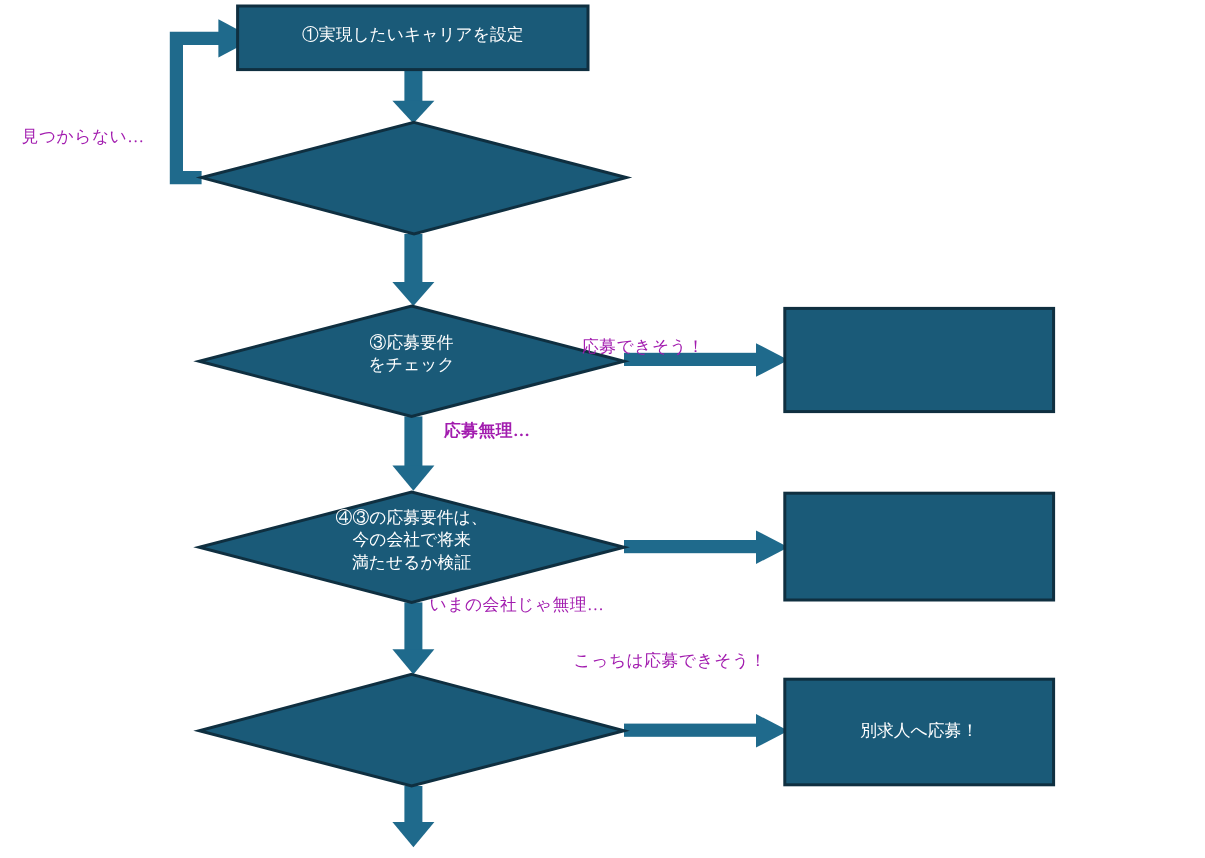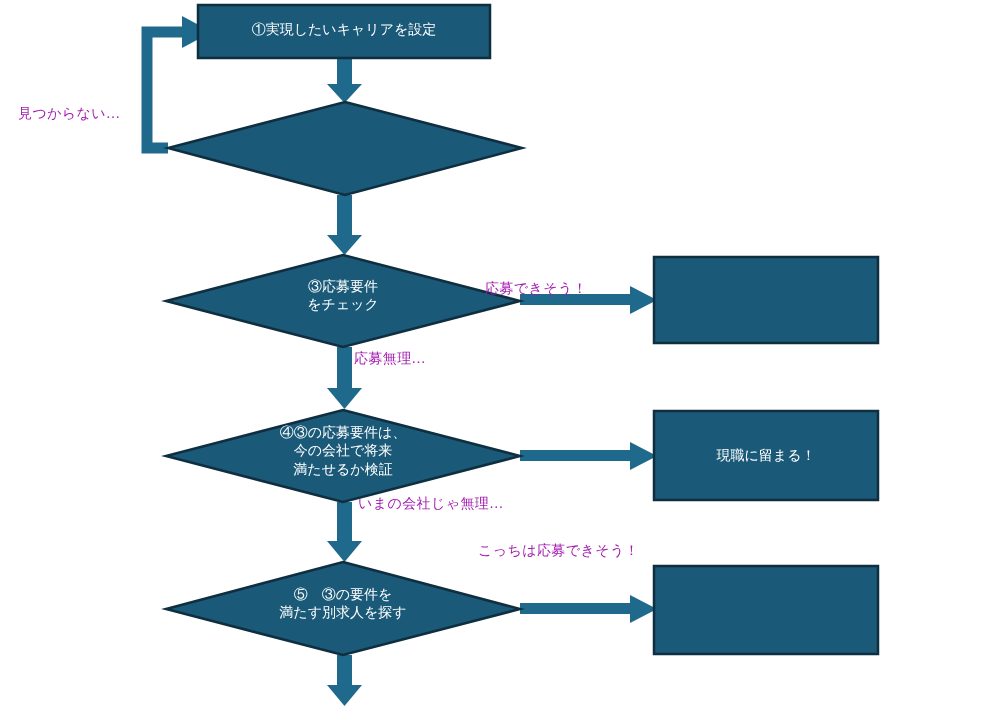--- a/index.html
+++ b/index.html
@@ -119,31 +119,29 @@
   <div class="node-label" style="left:198px; top:21px; width:292px;">①実現したいキャリアを設定</div>
 
 
   <div class="node-label" style="left:223px; top:278px; width:240px;">③応募要件
 をチェック</div>
 
   <div class="node-label" style="left:223px; top:424px; width:240px;">④③の応募要件は、
 今の会社で将来
 満たせるか検証</div>
 
-  <div class="node-label" style="left:223px; top:586px; width:240px;">⑤　③の要件を
-満たす別求人を探す</div>
 
 
-  <div class="node-label box-label" style="left:654px; top:447px; width:224px;">現職に留まる！</div>
 
+  <div class="node-label box-label" style="left:654px; top:601px; width:224px;">別求人へ応募！</div>
 
   <div class="edge-label" style="left:18px; top:105px;">見つからない…</div>
 
   <div class="edge-label" style="left:485px; top:260px;margin-top:20px;">応募できそう！</div>
 
-  <div class="edge-label" style="left:354px; top:350px;">応募無理…</div>
+  <div class="edge-label" style="left:370px; top:350px;font-weight:bold;">応募無理…</div>
 
 
   <div class="edge-label" style="left:358px; top:495px;">いまの会社じゃ無理…</div>
 
   <div class="edge-label" style="left:478px; top:542px;">こっちは応募できそう！</div>
 
 </div>
 
 </body></html>

